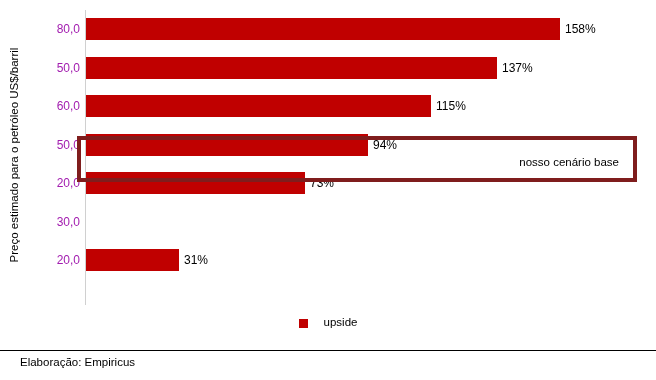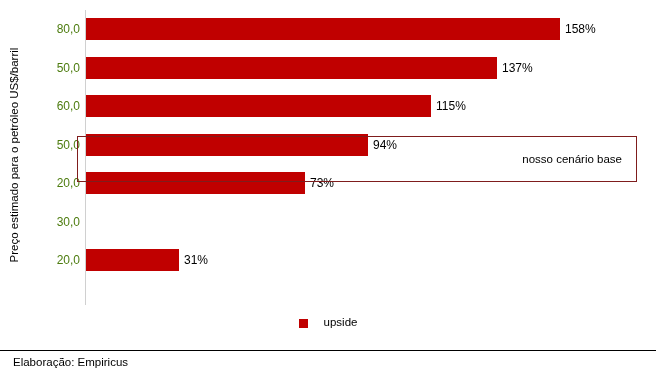--- a/index.html
+++ b/index.html
@@ -88,39 +88,39 @@
   }
 
   
   .tick-label {
     position: absolute;
     right: 0px;
     width: 44px;
     text-align: right;
     font-size: 12px;
     line-height: 14px;
-    color: #4d7c0f;
+    color: #a21caf;
     white-space: nowrap;
   }
   #tick-labels {
     position: absolute;
     left: 30px;
     top: 10px;
     width: 50px;
     height: 295px;
   }
 
   
   #scenario-box {
     position: absolute;
     left: 77px;
     top: 136px;
     width: 560px;
     height: 46px;
-    border: 1px solid #7f1d1d;
+    border: 4px solid #7f1d1d;
     box-sizing: border-box;
     background: transparent;
     pointer-events: none;
     text-align: center;
   }
   #scenario-box-label {
     position: absolute;
     right: 14px;
     top: 0;
     height: 44px;
@@ -160,21 +160,21 @@
     left: 0;
     top: 350px;
     width: 656px;
   }
   #footer-rule {
     width: 656px;
     height: 1px;
     background: #000000;
   }
   #footer-text {
-    padding: 5px 4px 0 13px;
+    padding: 5px 4px 0 20px;
     font-size: 11.5px;
     color: #000;
     white-space: nowrap;
   }
 </style>
 </head>
 <body>
 
 <div id="chart-root">
 

